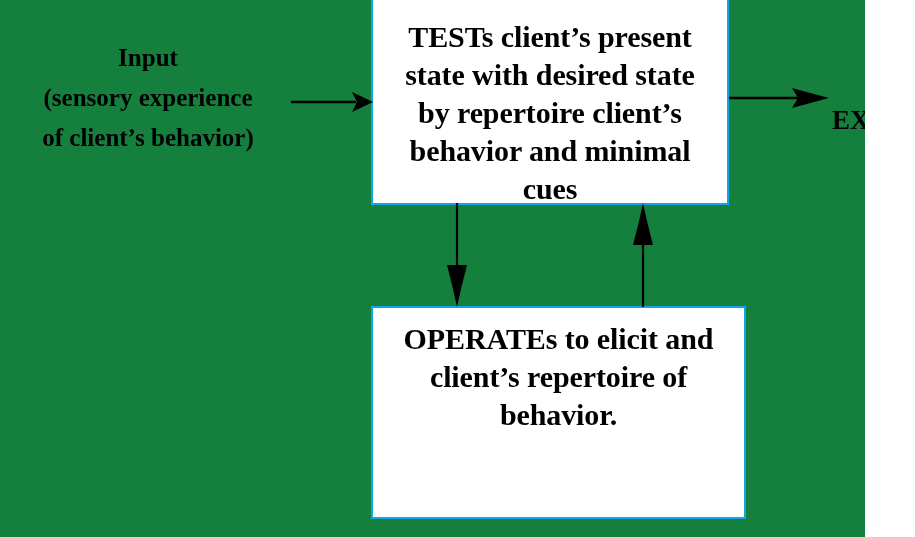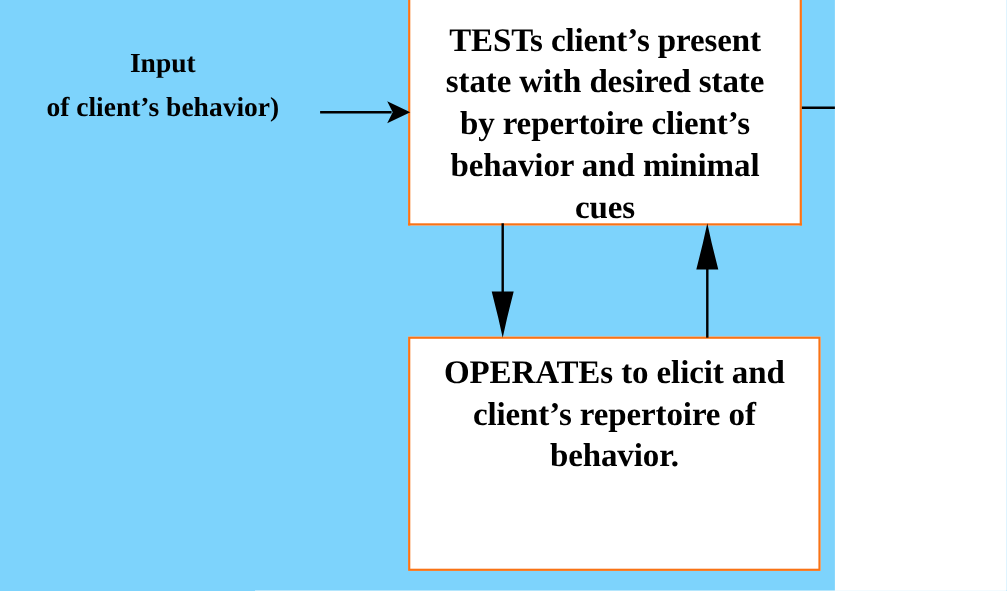--- a/index.html
+++ b/index.html
@@ -7,31 +7,31 @@
     margin: 0;
     padding: 0;
     background: #ffffff;
   }
   body {
     font-family: "Liberation Serif", "DejaVu Serif", serif;
     color: #000000;
   }
   #canvas {
     position: relative;
-    width: 759px;
+    width: 865px;
     height: 537px;
-    background: #7dd3fc;
+    background: #15803d;
     overflow: hidden;
   }
 
   
   .proc-box {
     position: absolute;
     box-sizing: border-box;
-    border: 2px solid #f97316;
+    border: 2px solid #0ea5e9;
     background: #ffffff;
     text-align: center;
   }
   #test-box {
     left: 371px;
     top: -22px;            
     width: 358px;
     height: 227px;
     border-top: none;
     padding-top: 0;
@@ -103,20 +103,21 @@
     pointer-events: none;
   }
 </style>
 </head>
 <body>
 
 <div id="canvas">
 
   <div class="label" id="input-label">
     <span class="l1">Input</span>
+    <span class="l2">(sensory experience</span>
     <span class="l3">of client’s behavior)</span>
   </div>
 
   <div class="proc-box" id="test-box">
     <div class="box-lines">
       <span class="box-line clipped">clipped line</span>
       <span class="box-line">TESTs client’s present</span>
       <span class="box-line">state with desired state</span>
       <span class="box-line">by repertoire client’s</span>
       <span class="box-line">behavior and minimal</span>

